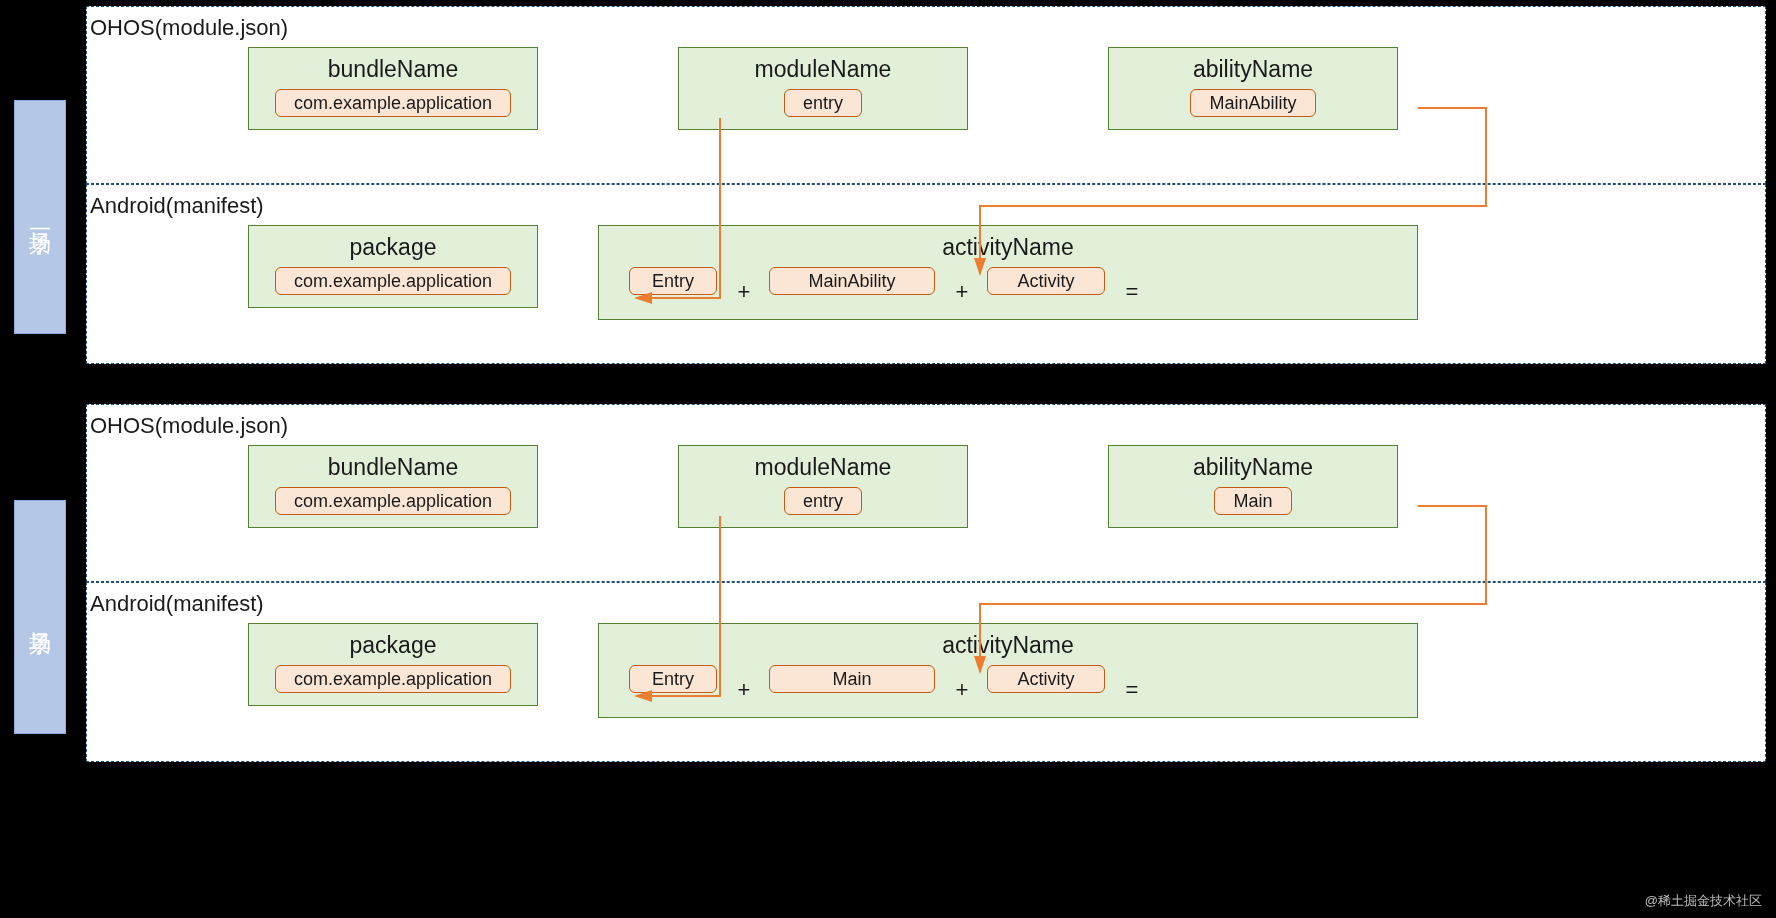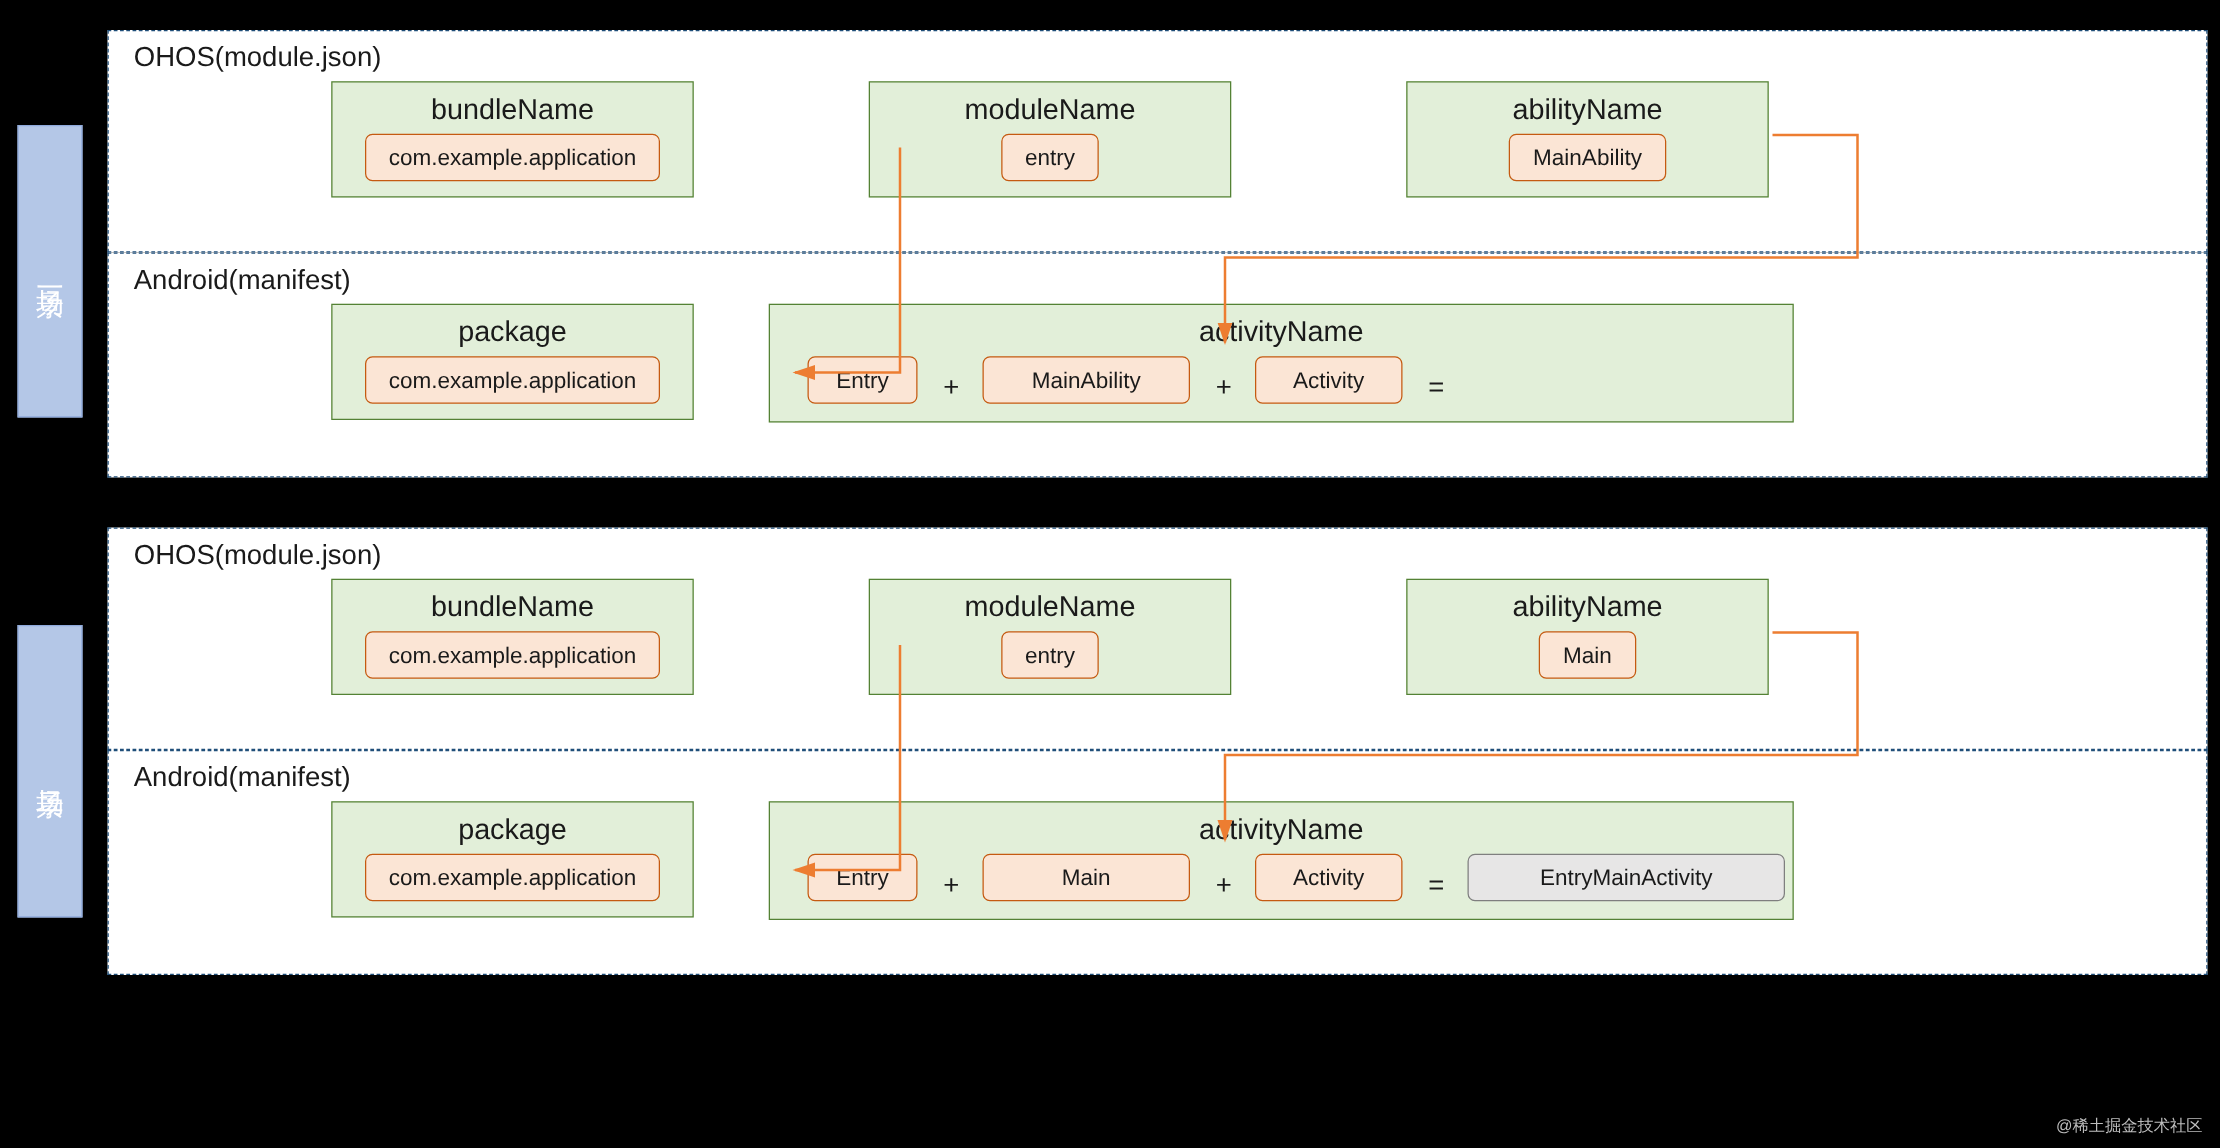--- a/index.html
+++ b/index.html
@@ -26,34 +26,33 @@
   .side-label{
     position:absolute;left:14px;width:52px;
     background:var(--side-fill);border:1px solid var(--side-border);
     display:flex;align-items:center;justify-content:center;
     color:#fff;font-size:22px;letter-spacing:2px;
     writing-mode:vertical-rl;text-orientation:upright;
   }
   .panel{
     position:absolute;left:86px;right:10px;
     background:#fff;border:1px dashed var(--border-dark);
-    padding:8px 18px 0 18px;
-    margin-top:18px;
+    padding:8px 18px 0 1px;
   }
   .panel-title{font-size:22px;margin:0 0 6px 2px;}
   .row{position:relative;height:110px;}
   .group{
     position:absolute;top:0;
     background:var(--green-fill);border:1px solid var(--green-border);
     text-align:center;padding:8px 12px 12px 12px;
   }
   .group-title{font-size:23px;margin-bottom:6px;}
   .chip{
     display:inline-flex;align-items:center;justify-content:center;
-    height:38px;padding:0 18px;
+    height:28px;padding:0 18px;
     background:var(--pink-fill);border:1px solid var(--pink-border);
     border-radius:6px;font-size:18px;white-space:nowrap;
   }
   .chip-gray{background:var(--gray-fill);border-color:var(--gray-border);}
   .op{
     position:absolute;top:50%;transform:translateY(-8px);
     width:30px;text-align:center;font-size:22px;font-weight:500;
   }
   .watermark{
     position:absolute;right:14px;bottom:8px;
@@ -140,21 +139,20 @@
       </div>
       <div class="group" style="left:510px;width:820px;padding-bottom:12px">
         <div class="group-title">activityName</div>
         <div style="position:relative;height:40px">
           <div class="chip" style="position:absolute;left:18px;width:88px">Entry</div>
           <div class="op" style="left:118px">+</div>
           <div class="chip" style="position:absolute;left:158px;width:166px">Main</div>
           <div class="op" style="left:336px">+</div>
           <div class="chip" style="position:absolute;left:376px;width:118px">Activity</div>
           <div class="op" style="left:506px">=</div>
-          <div class="chip chip-gray" style="position:absolute;left:546px;width:254px">EntryMainActivity</div>
         </div>
       </div>
     </div>
   </div>
 
   <svg class="arrows" viewBox="0 0 1776 918">
     <defs>
       <marker id="ah" markerWidth="10" markerHeight="10" refX="8" refY="3" orient="auto">
         <path d="M0,0 L9,3 L0,6 Z" fill="var(--arrow)"></path>
       </marker>

